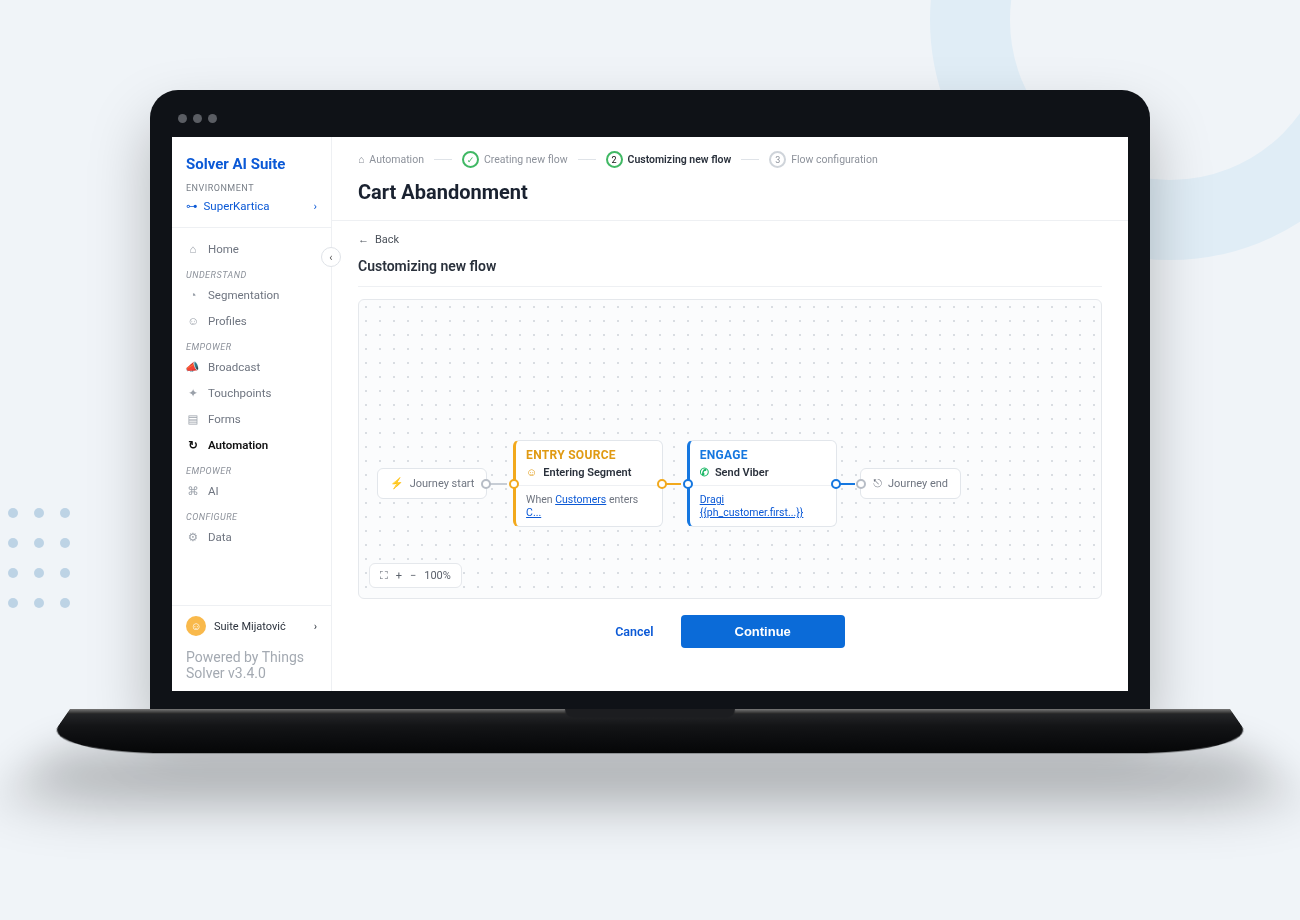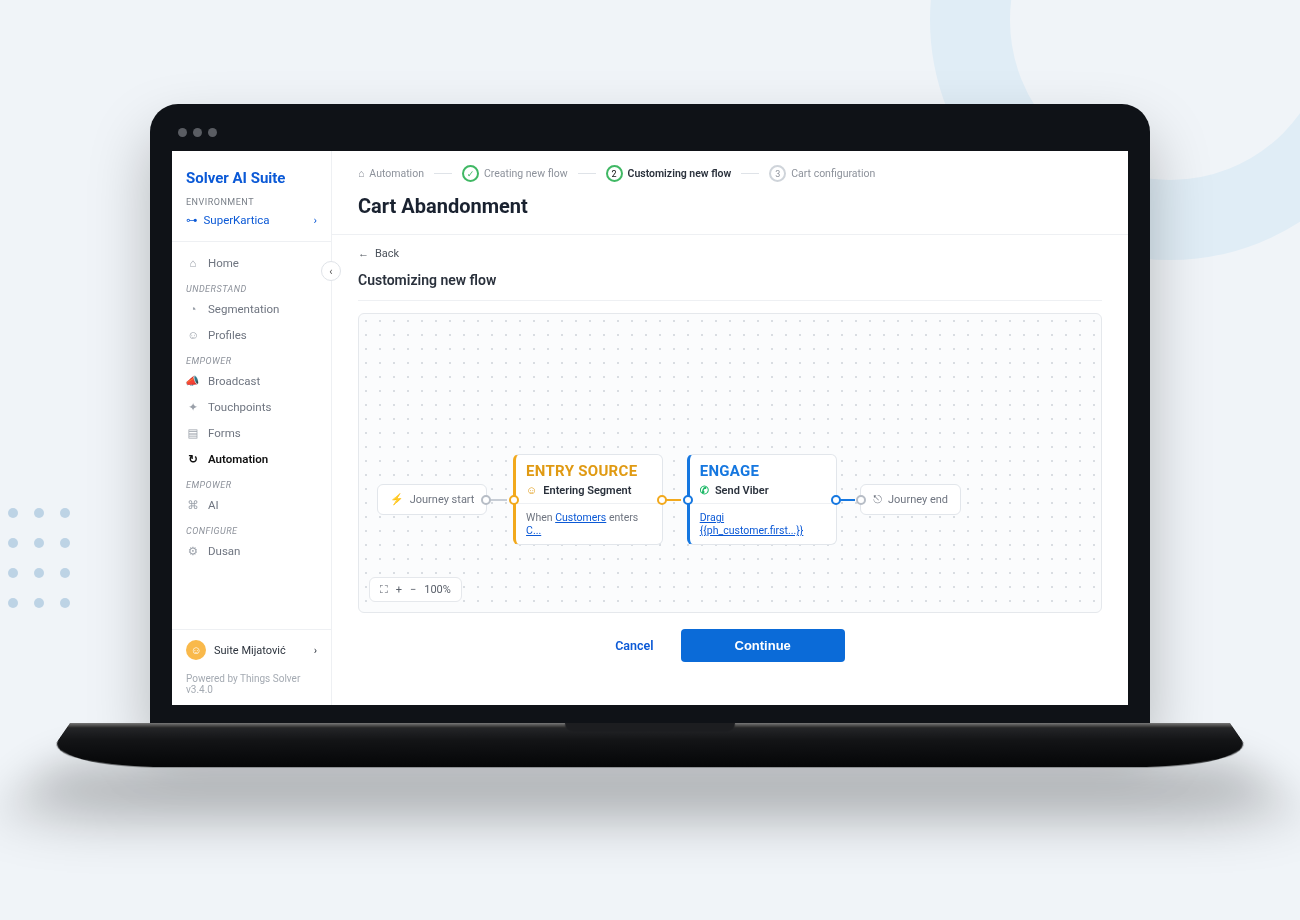--- a/index.html
+++ b/index.html
@@ -13,21 +13,21 @@
   
   .bg-circle { position: absolute; border-radius: 50%; }
   .bg-c1 { width: 480px; height: 480px; right: -110px; top: -220px; border: 80px solid #e0edf6; }
   .bg-dots { position: absolute; left: 0; top: 500px; }
   .bg-dots span { display: inline-block; width: 10px; height: 10px; border-radius: 50%; background: #bdd3e5; margin: 8px; }
   .bg-dots div { white-space: nowrap; }
 
   
   .laptop {
     position: absolute;
-    left: 50%; top: 104px;
+    left: 50%; top: 90px;
     transform: translateX(-50%);
     width: 1000px;
   }
   .bezel {
     background: #0f1217;
     border-radius: 28px 28px 0 0;
     padding: 14px 22px 18px 22px;
     box-shadow: 0 30px 60px rgba(0,0,0,.25);
   }
   .dots { padding: 4px 6px 10px 6px; }
@@ -63,21 +63,21 @@
   .collapse-btn { position:absolute; right:-10px; top:110px; width:20px; height:20px; border-radius:50%; background:#fff; border:1px solid #dfe3e8; display:flex; align-items:center; justify-content:center; font-size:11px; color:#555; z-index:5; }
   .nav { padding:8px 0 4px; }
   .nav-section { padding:8px 14px 2px; font-size:9px; color:#8d929b; letter-spacing:.5px;font-style:italic; }
   .nav-item { display:flex; align-items:center; gap:8px; padding:6px 14px; color:#6f7580; font-size:11.5px; cursor:pointer; }
   .nav-item.active { color:#111; font-weight:600; }
   .nav-item .ic { width:14px; display:inline-flex; justify-content:center; color:#9aa0a9; }
   .nav-item.active .ic { color:#111; }
   .user-row { margin-top:auto; display:flex; align-items:center; justify-content:space-between; padding:10px 14px; border-top:1px solid #eef0f3; font-size:11px; }
   .user-left { display:flex; align-items:center; gap:8px; }
   .avatar { width:20px; height:20px; border-radius:50%; background:#f9b94b; display:flex; align-items:center; justify-content:center; font-size:11px; color:#fff; }
-  .powered { font-size:10px; color:#a4aab2; padding:3px 14px 10px; }
+  .powered { font-size:14px; color:#a4aab2; padding:3px 14px 10px; }
 
   
   .main { flex:1; display:flex; flex-direction:column; background:#fff; }
   .crumbs { display:flex; align-items:center; gap:10px; padding:14px 26px 0; font-size:10.5px; color:#8d929b; }
   .crumb { display:flex; align-items:center; gap:5px; }
   .crumb-line { width:18px; height:1px; background:#dfe3e8; }
   .step-badge { width:17px; height:17px; border-radius:50%; border:2px solid #cfd4da; display:flex; align-items:center; justify-content:center; font-size:9px; color:#8d929b; }
   .step-badge.done { border-color:#40b864; color:#40b864; }
   .step-badge.current { border-color:#40b864; color:#111; }
   .title { font-size:20px; font-weight:700; color:#1a2230; padding:12px 26px 16px; }
@@ -105,21 +105,21 @@
   .dot-conn.blu { border-color:#1577e0; }
   .line { height:2px; background:#c7cdd5; }
   .line.org { background:#f2a91d; }
   .line.blu { background:#1577e0; }
   .card {
     background:#fff; border:1px solid #e2e6eb; border-radius:6px;
     width:150px; font-size:10.5px; position:relative;
   }
   .card.entry { border-left:3px solid #f2a91d; }
   .card.action { border-left:3px solid #1577e0; }
-  .card-hd { padding:7px 10px 2px; font-size:15px; letter-spacing:.3px; font-weight:700; }
+  .card-hd { padding:7px 10px 2px; font-size:12px; letter-spacing:.3px; font-weight:700; }
   .card.entry .card-hd { color:#e09a13; }
   .card.action .card-hd { color:#1577e0; }
   .card-title { padding:2px 10px 6px; display:flex; align-items:center; gap:6px; font-size:11px; color:#2a313c; font-weight:600; }
   .card-body { border-top:1px solid #eef0f3; padding:7px 10px; color:#6f7580; }
   .lk { color:#0b59d6; text-decoration:underline;text-align:center; }
   .arrow { color:#9aa0a9; font-size:12px; margin:0 2px; }
 
   .footer { padding:16px 0 8px; text-align:center; }
   .btns { display:flex; justify-content:center; align-items:center; gap:27px; }
   .btn-cancel { color:#0b59d6; font-size:12.5px; font-weight:600; cursor:pointer; }
@@ -190,21 +190,21 @@
 
           <div class="nav-section">EMPOWER</div>
           <div class="nav-item">
             <span class="ic">⌘</span>
             <span>AI</span>
           </div>
 
           <div class="nav-section">CONFIGURE</div>
           <div class="nav-item">
             <span class="ic">⚙</span>
-            <span>Dusan</span>
+            <span>Data</span>
           </div>
         </div>
 
         <div class="user-row">
           <span class="user-left">
             <span class="avatar">☺</span>
             <span>Suite Mijatović</span>
           </span>
           <span>›</span>
         </div>
@@ -223,21 +223,21 @@
             <span>Creating new flow</span>
           </span>
           <span class="crumb-line"></span>
           <span class="crumb">
             <span class="step-badge current">2</span>
             <span style="color:#2a313c;font-weight:600;">Customizing new flow</span>
           </span>
           <span class="crumb-line"></span>
           <span class="crumb">
             <span class="step-badge">3</span>
-            <span>Cart configuration</span>
+            <span>Flow configuration</span>
           </span>
         </div>
 
         <div class="title">Cart Abandonment</div>
 
         <div class="subbar">
           <div class="back">
             <span>←</span>
             <span>Back</span>
           </div>

